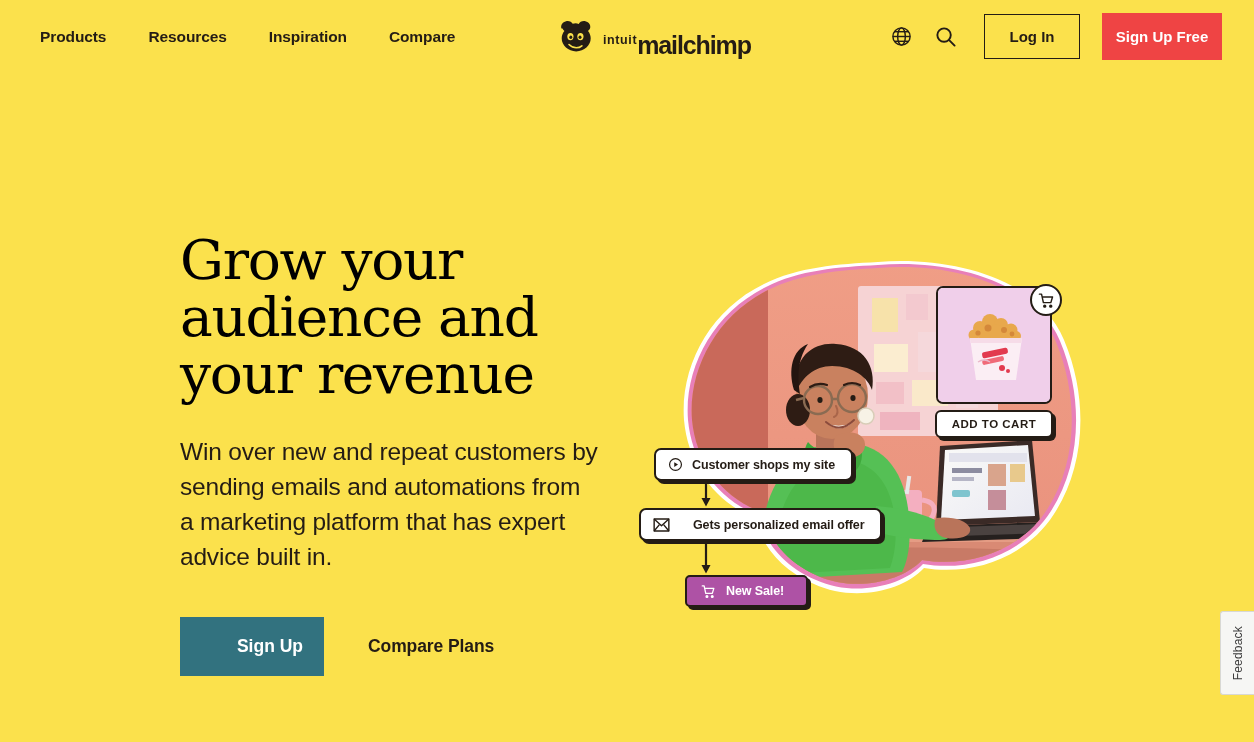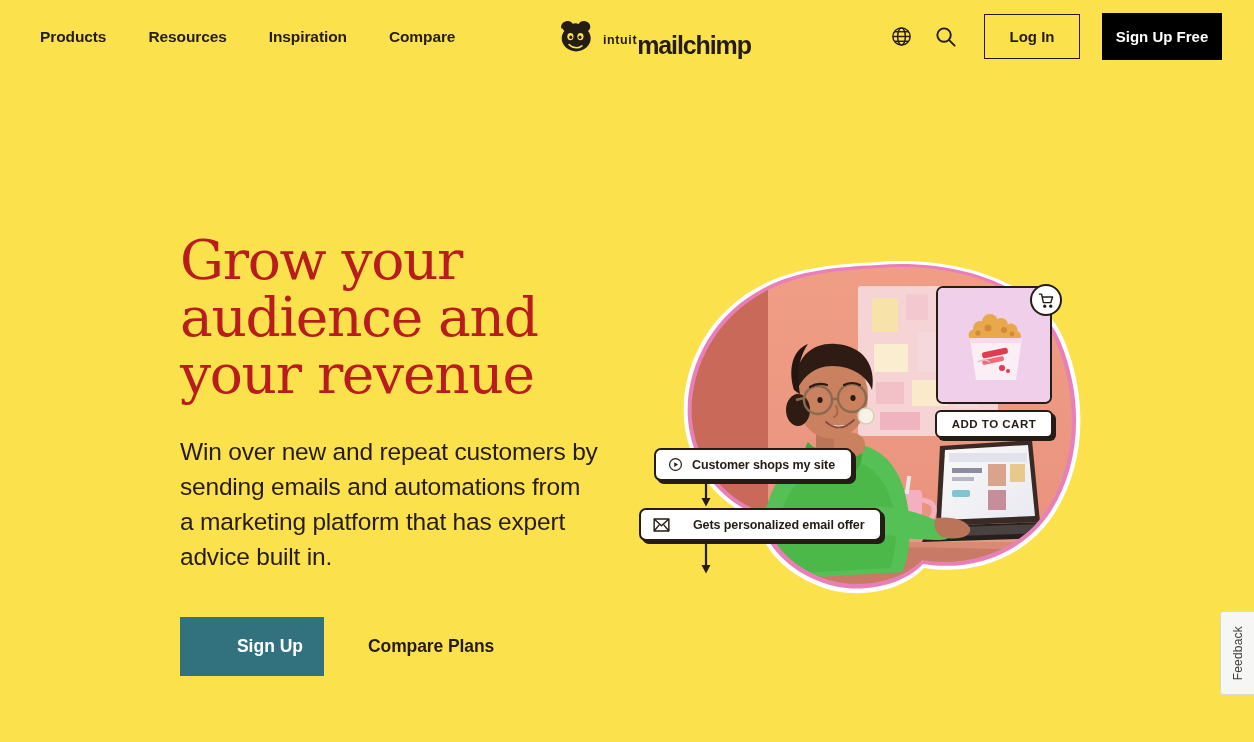--- a/index.html
+++ b/index.html
@@ -99,21 +99,21 @@
     font-weight: bold;
     font-family: "Liberation Sans", sans-serif;
     cursor: pointer;
     margin-left: 10px;
     margin-right: 22px;
     display: flex; align-items: center; justify-content: center;
   }
   .btn-signup-free {
     width: 120px;
     height: 47px;
-    background: #000000;
+    background: #ef4444;
     color: #ffffff;
     font-size: 15px;
     font-weight: bold;
     font-family: "Liberation Sans", sans-serif;
     border: none;
     cursor: pointer;
     display: flex; align-items: center; justify-content: center;
     white-space: nowrap;
   }
 
@@ -123,21 +123,21 @@
     left: 180px;
     top: 232px;
     width: 470px;
   }
   .headline {
     font-family: "DejaVu Serif", serif;
     font-size: 55px;
     line-height: 1.04;
     font-weight: normal;
     letter-spacing: -1.3px;
-    color: #b91c1c;
+    color: #000000;
   }
   .subcopy {
     margin-top: 30px;
     font-size: 24.5px;
     line-height: 1.44;
     color: #241C15;
     letter-spacing: -0.2px;
     width: 420px;
   }
   .cta-row {
@@ -518,17 +518,27 @@
     <span class="ico">
       <svg width="17" height="14" viewBox="0 0 24 20" fill="none" stroke="#241C15" stroke-width="2" stroke-linejoin="round">
         <rect x="1.5" y="1.5" width="21" height="17"></rect>
         <path d="M1.5 1.5 L12 11 L22.5 1.5"></path>
         <path d="M1.5 18.5 L9 9.5 M22.5 18.5 L15 9.5"></path>
       </svg>
     </span>
     <span>Gets personalized email offer</span>
   </div>
 
+  <div class="card" id="card-newsale">
+    <span class="ico">
+      <svg width="17" height="15" viewBox="0 0 24 24" fill="none" stroke="#ffffff" stroke-width="2.1" stroke-linecap="round" stroke-linejoin="round">
+        <path d="M2 3h3l2.6 12h10.5l2.4-8H6"></path>
+        <circle cx="9.5" cy="20" r="1.4" fill="#ffffff"></circle>
+        <circle cx="18" cy="20" r="1.4" fill="#ffffff"></circle>
+      </svg>
+    </span>
+    <span>New Sale!</span>
+  </div>
 </section>
 
 <div class="feedback">
   <span>Feedback</span>
 </div>
 
 </body></html>

